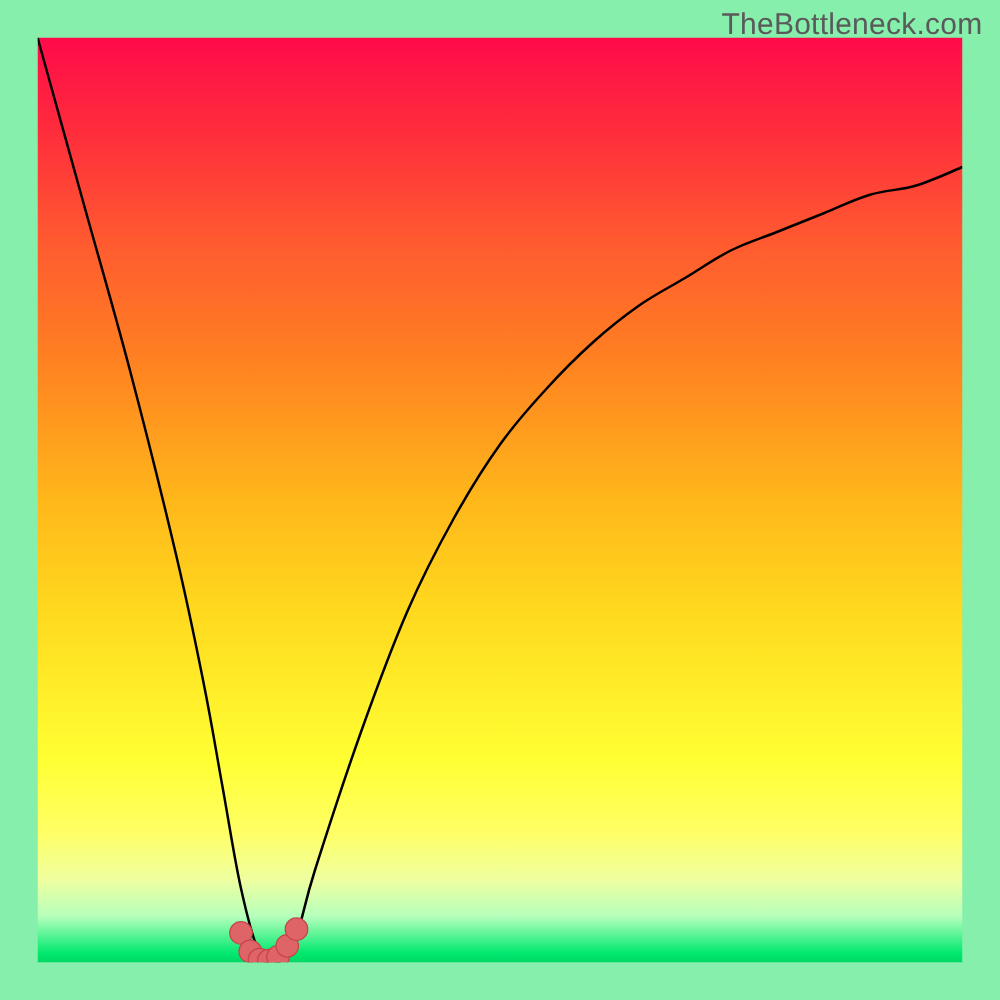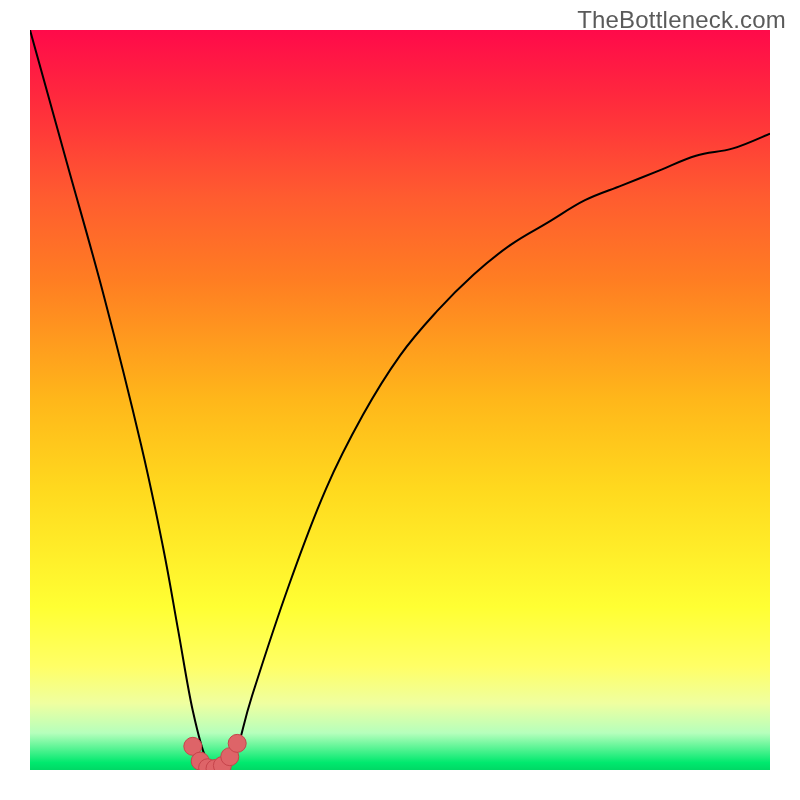--- a/index.html
+++ b/index.html
@@ -1,21 +1,21 @@
 <!DOCTYPE html>
 <html><head>
 <meta charset="utf-8">
 <style>
   * { margin: 0; padding: 0; box-sizing: border-box; }
   html, body { width: 800px; height: 800px; overflow: hidden; background: #000; }
   .frame {
     position: relative;
     width: 800px;
     height: 800px;
-    background: #ffffff;
+    background: #86efac;
     padding-left: 34px;
   }
   .watermark {
     position: absolute;
     top: 6px;
     right: 14px;
     font-family: Arial, Helvetica, sans-serif;
     font-size: 24px;
     font-weight: 500;
     color: #5a5a5a;

